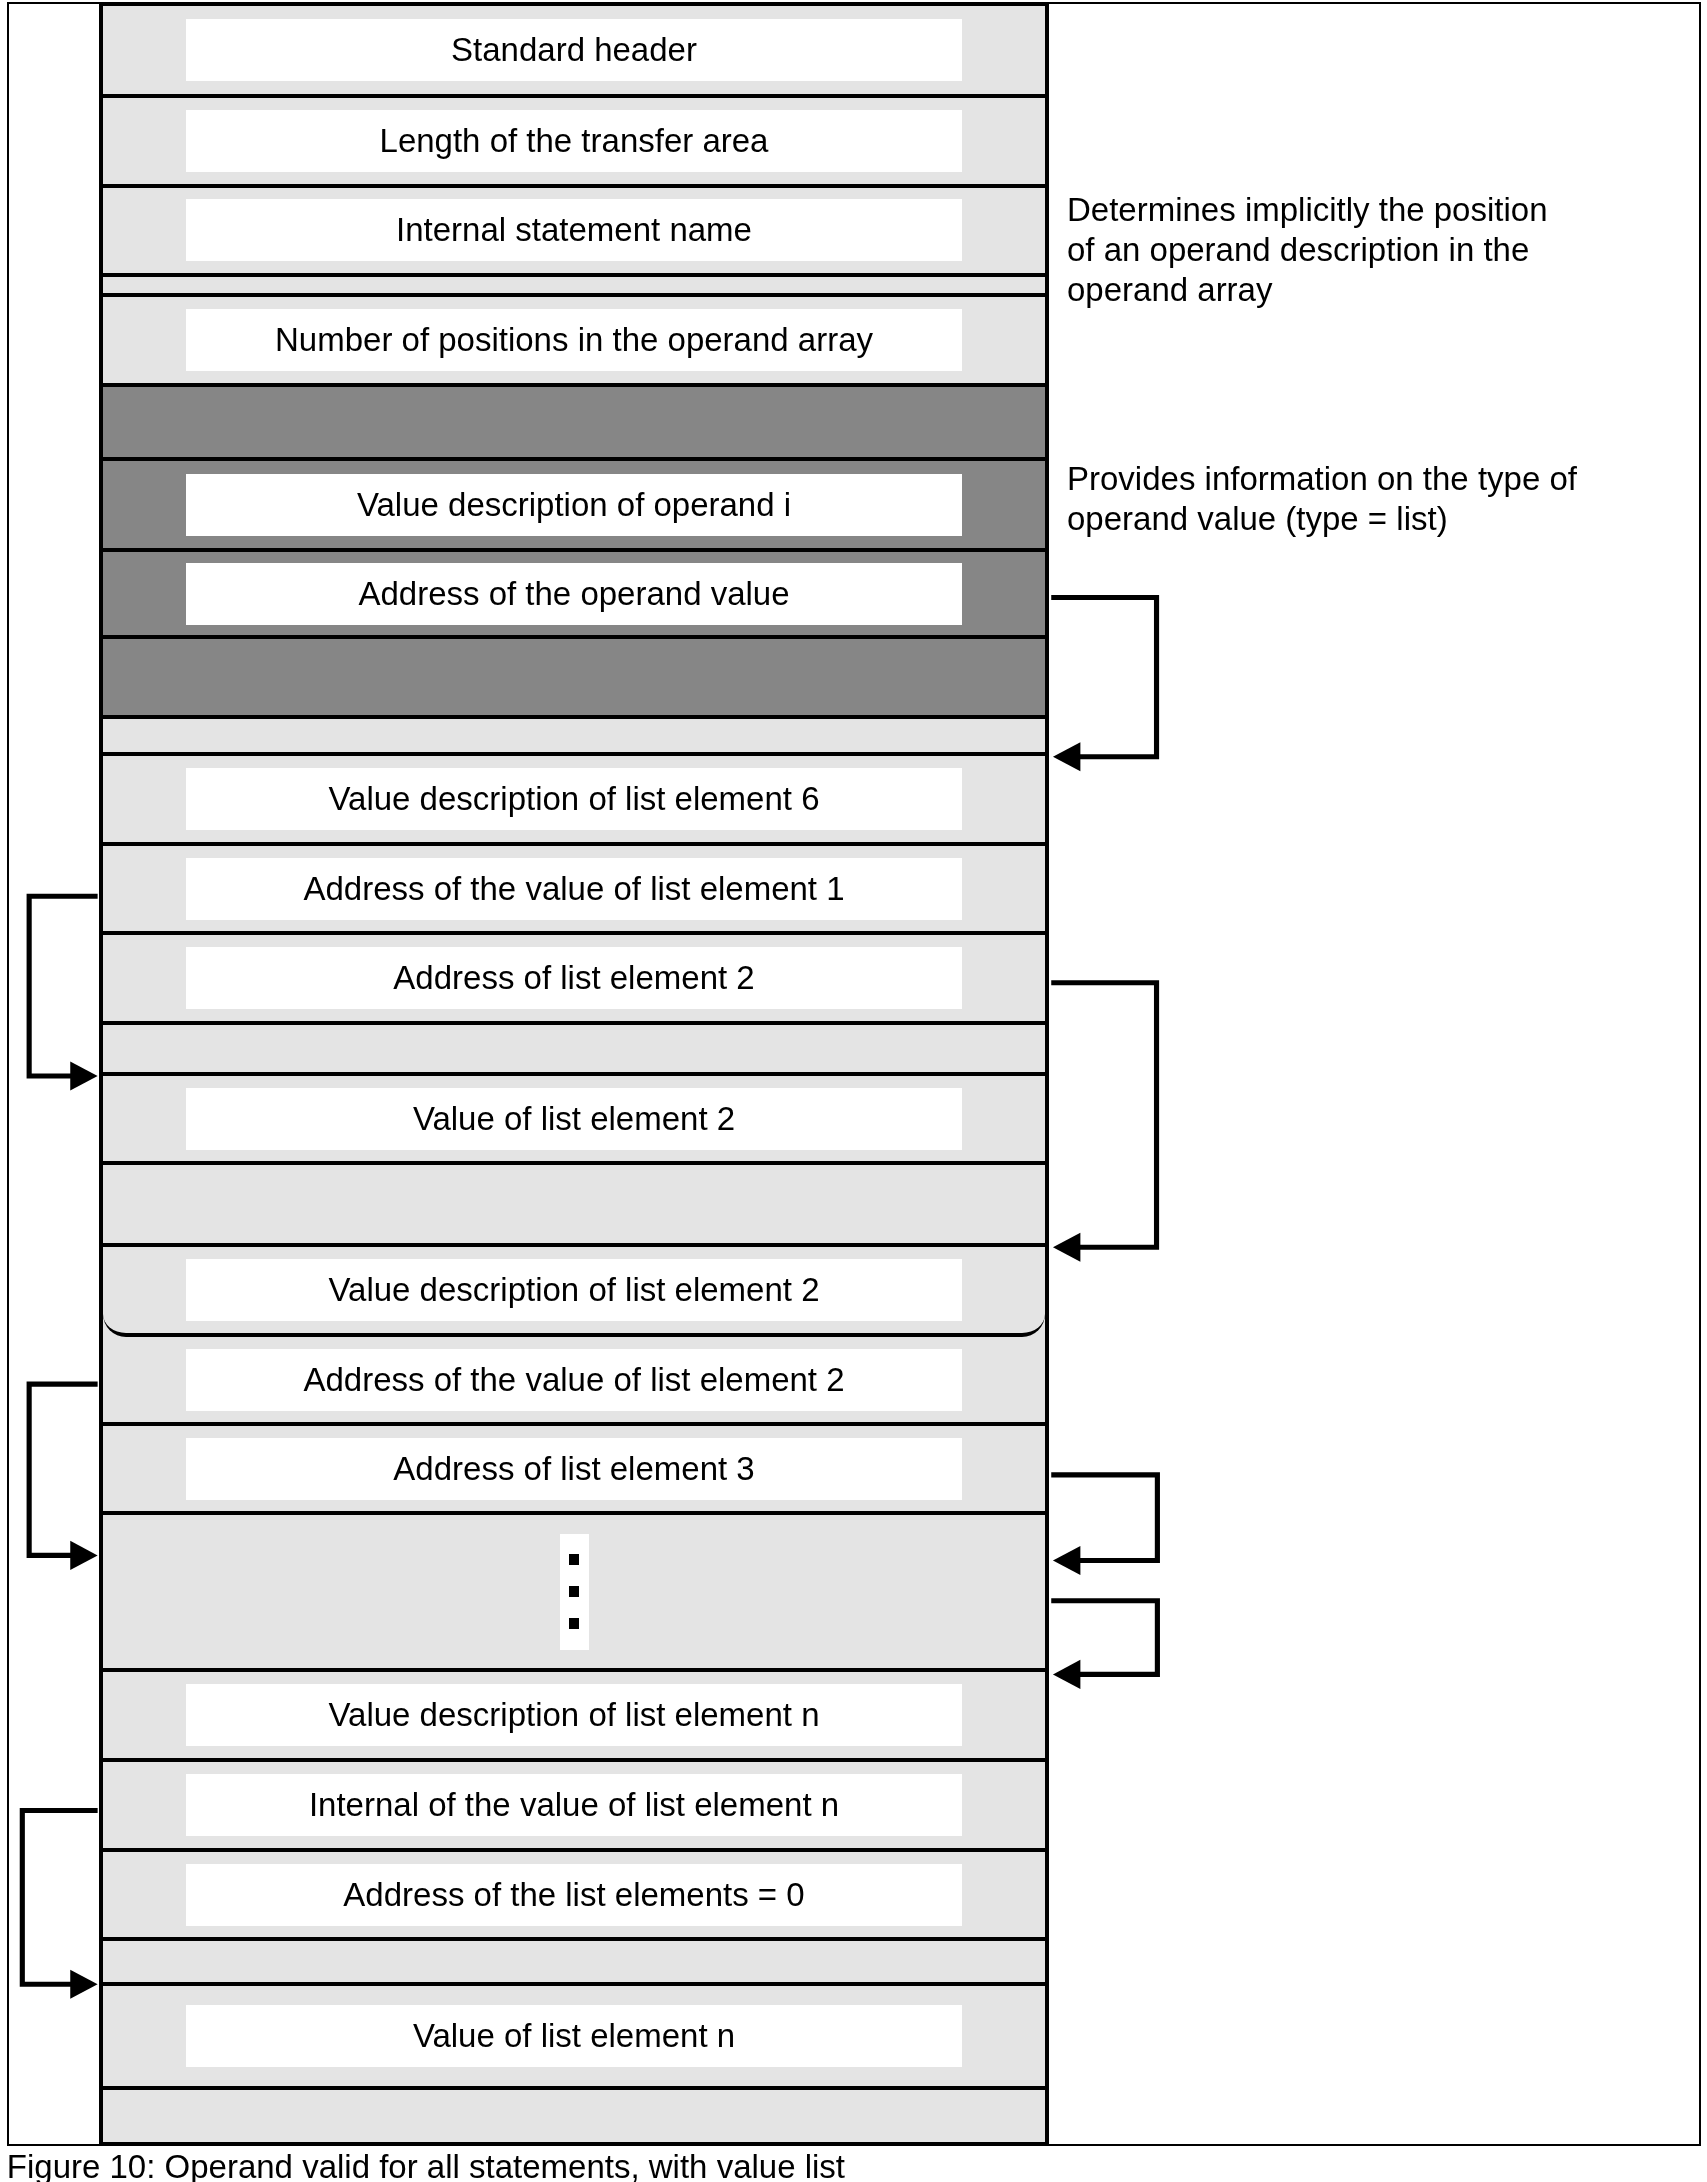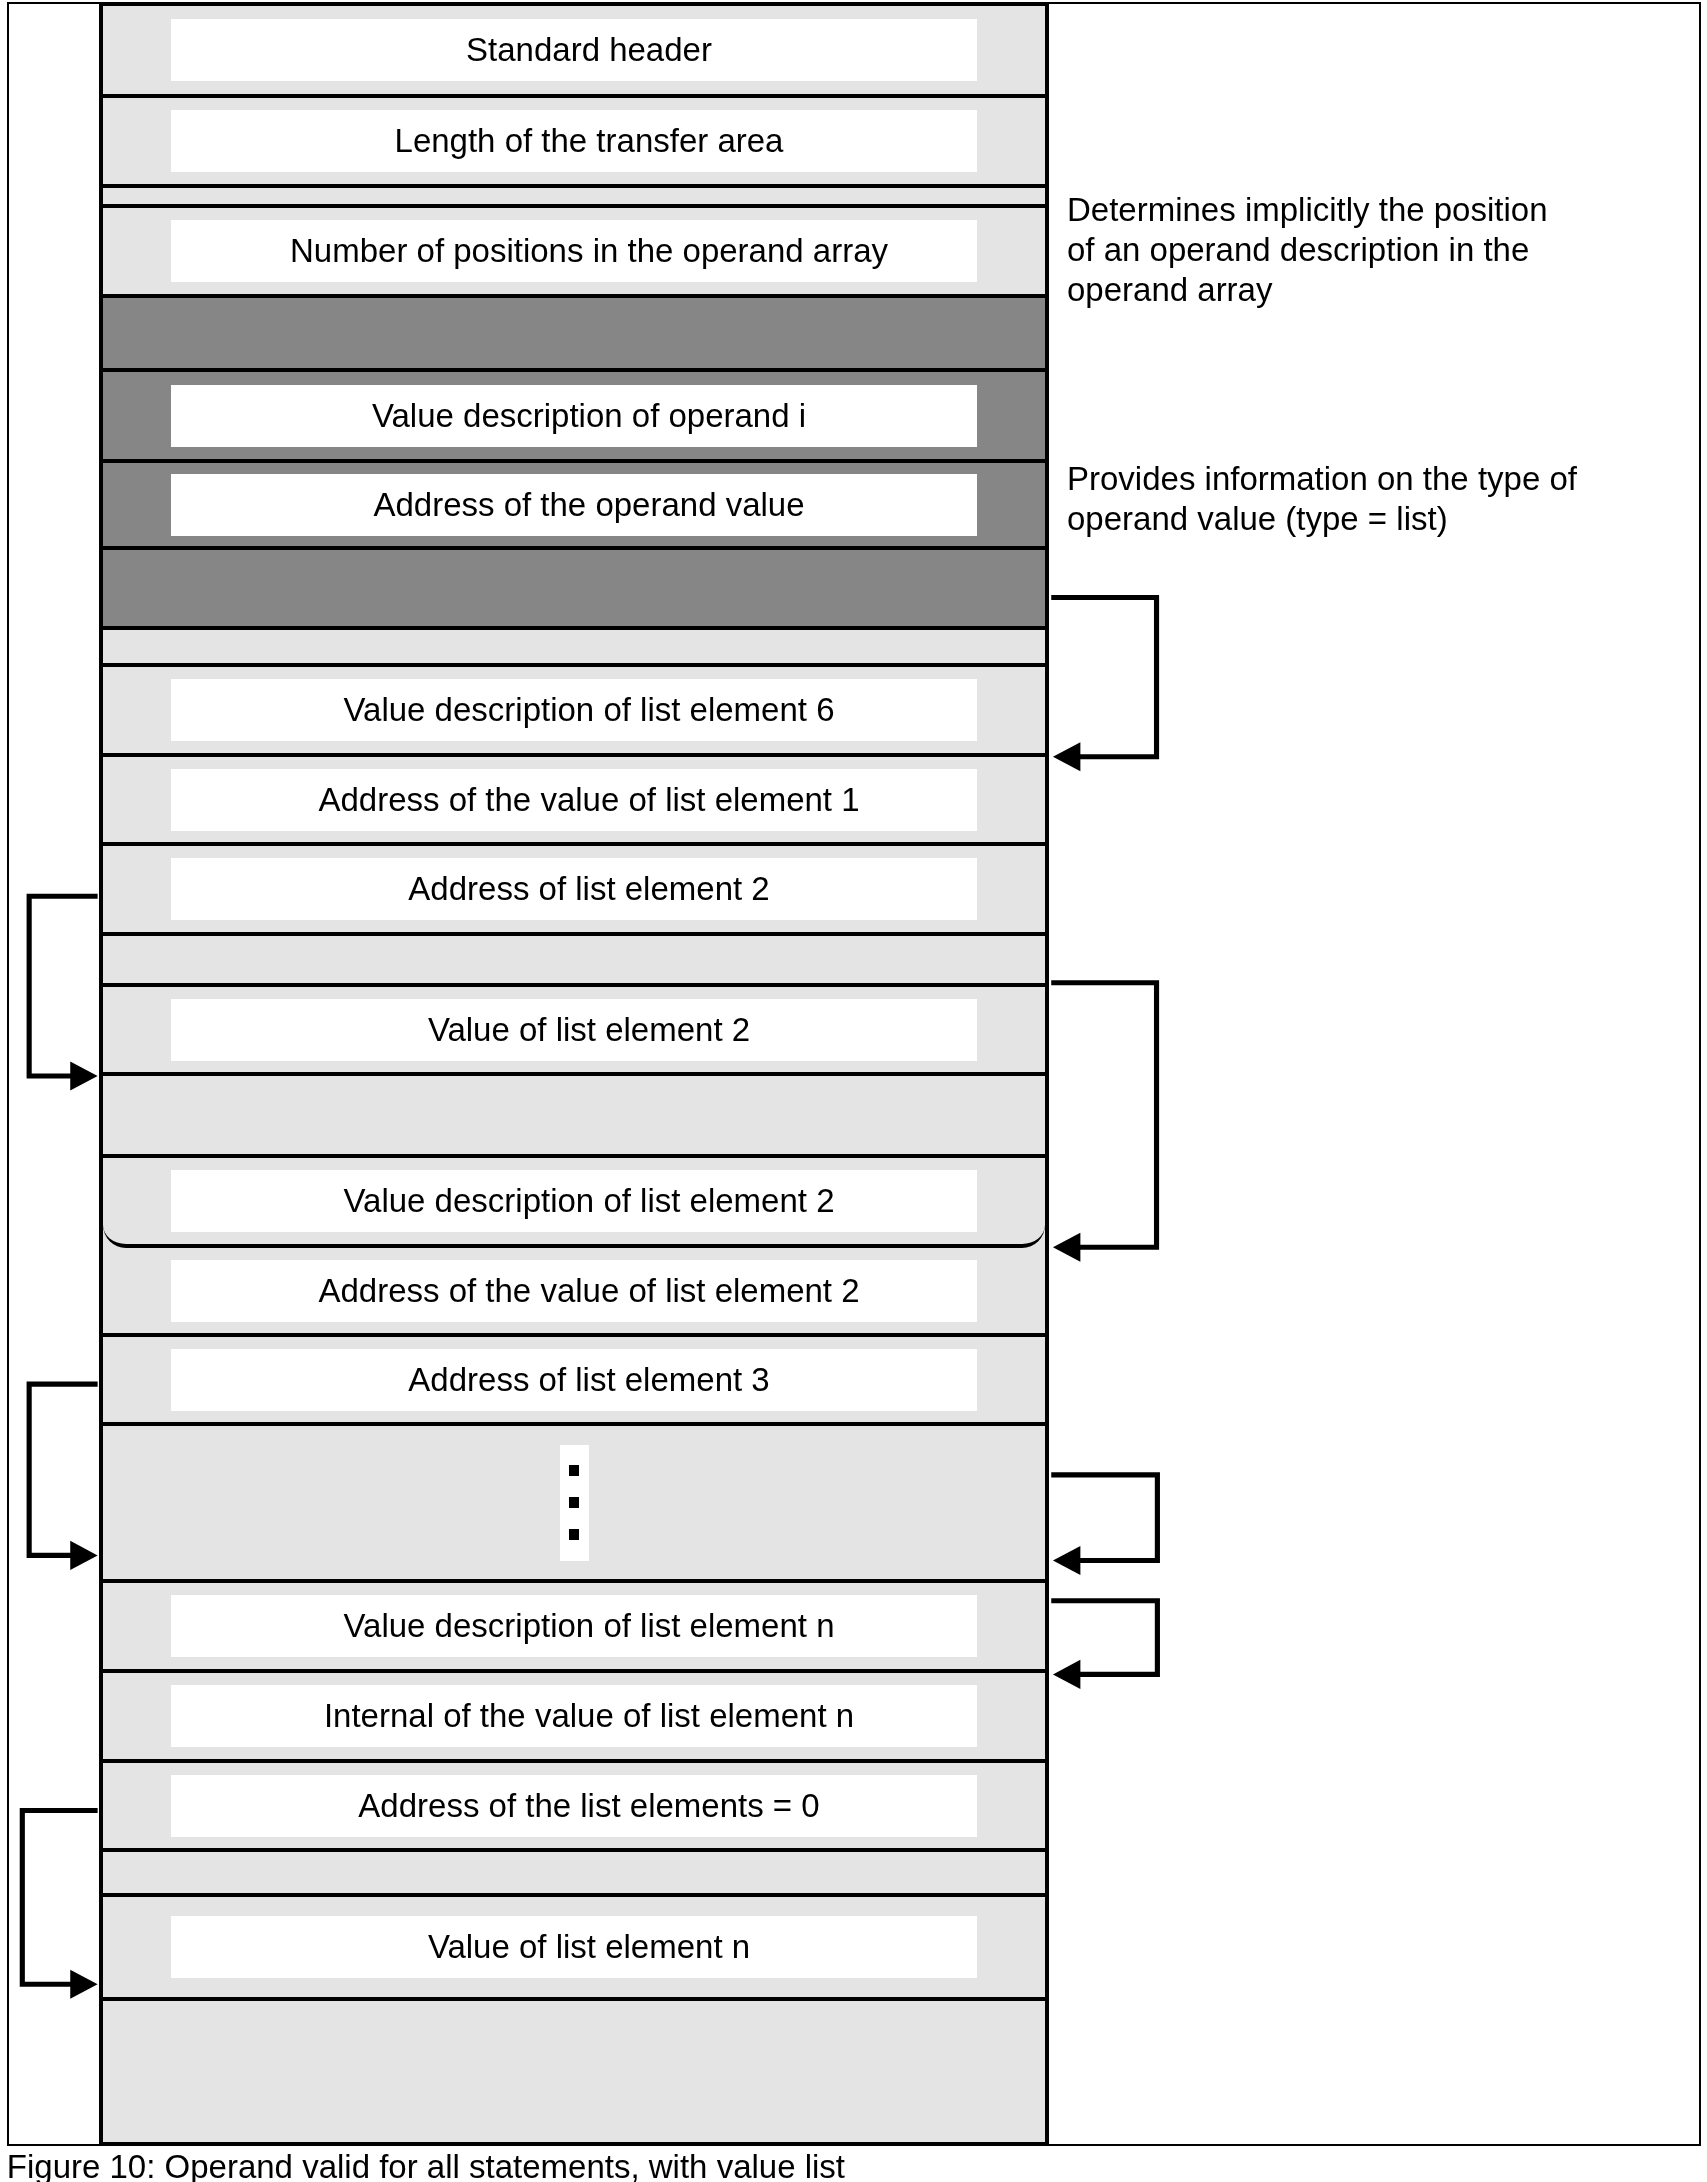--- a/index.html
+++ b/index.html
@@ -48,21 +48,20 @@
   .row.dark  { background: #868686; }
   .label-box {
     width: 776px;
     height: 62px;
     background: #ffffff;
     text-align: center;
     line-height: 62px;
     font-size: 33px;
     color: #000;
     white-space: nowrap;
-    padding-left: 30px;
   }
   .dots-strip {
     width: 29px;
     height: 116px;
     background: #ffffff;
     display: flex;
     flex-direction: column;
     align-items: center;
     justify-content: space-evenly;
   }
@@ -97,20 +96,23 @@
 <div id="canvas">
 
   <div class="figure-frame"></div>
 
   <div class="memory-column">
       <div class="row light" style="height: 92px;">
         <div class="label-box">Standard header</div>
       </div>
       <div class="row light" style="height: 90px;">
         <div class="label-box">Length of the transfer area</div>
+      </div>
+      <div class="row light" style="height: 89px;">
+        <div class="label-box">Internal statement name</div>
       </div>
       <div class="row light" style="height: 20.5px;"></div>
       <div class="row light" style="height: 90px;">
         <div class="label-box">Number of positions in the operand array</div>
       </div>
       <div class="row dark" style="height: 74px;"></div>
       <div class="row dark" style="height: 91px;">
         <div class="label-box">Value description of operand i</div>
       </div>
       <div class="row dark" style="height: 87px;">

